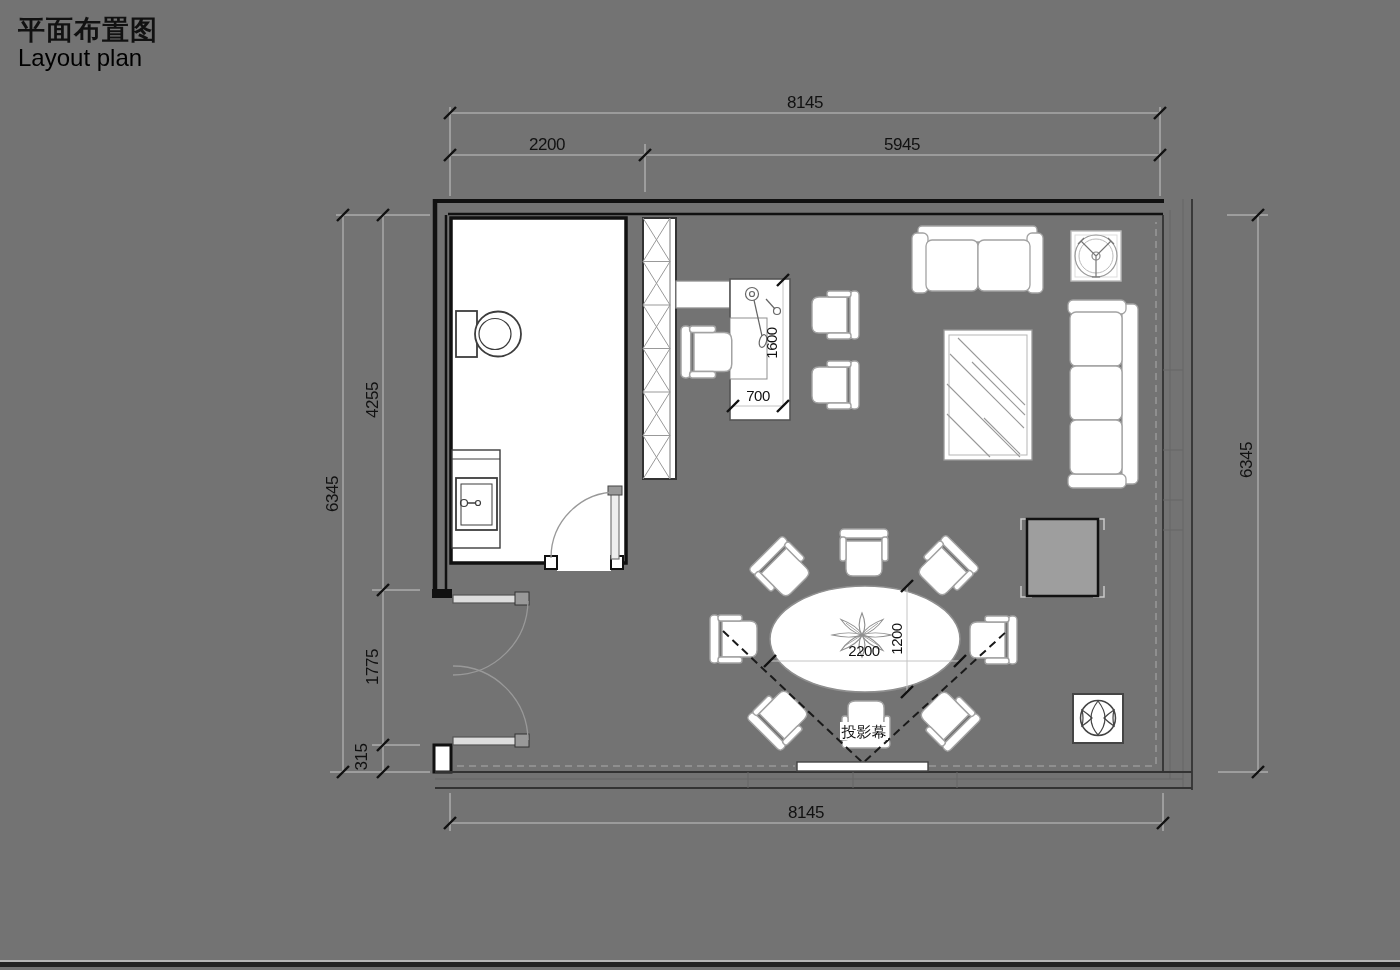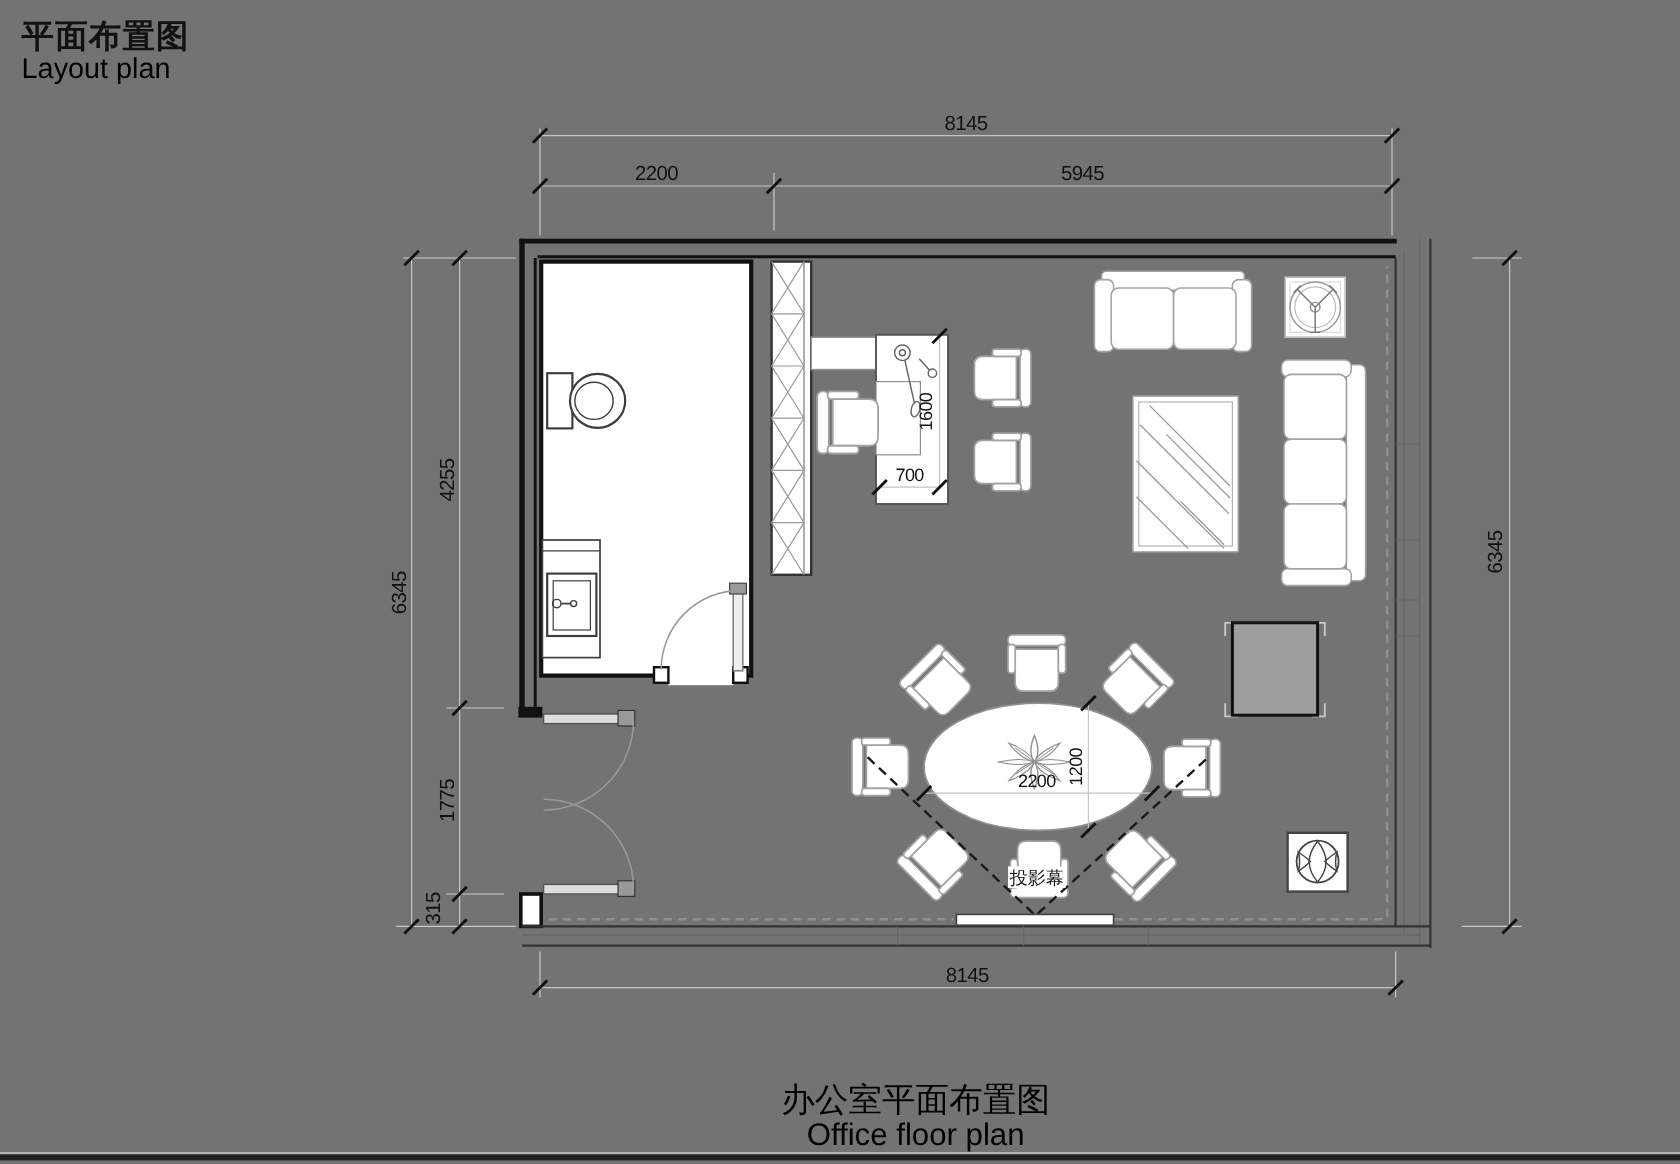--- a/index.html
+++ b/index.html
@@ -263,17 +263,15 @@
       <text class="dimtxt" transform="translate(367,757) rotate(-90)" x="0" y="0" text-anchor="middle">315</text>
       <text class="dimtxt" transform="translate(1258,460) rotate(-90)" x="0" y="-6" text-anchor="middle">6345</text>
       <text class="dimtxt" x="806" y="818" text-anchor="middle">8145</text>
       <text class="dimtxt-s" transform="translate(783,343) rotate(-90)" x="0" y="-6" text-anchor="middle">1600</text>
       <text class="dimtxt-s" x="758" y="401" text-anchor="middle">700</text>
       <text class="dimtxt-s" x="864" y="656" text-anchor="middle">2200</text>
       <text class="dimtxt-s" transform="translate(907,639) rotate(-90)" x="0" y="-5" text-anchor="middle">1200</text>
     </g>
   </svg>
 
-  <div class="caption-zh">办公室平面布置图</div>
-  <div class="caption-en">Office floor plan</div>
   <div class="rule-gray"></div>
   <div class="rule-black"></div>
 </div>
 
 </body></html>

